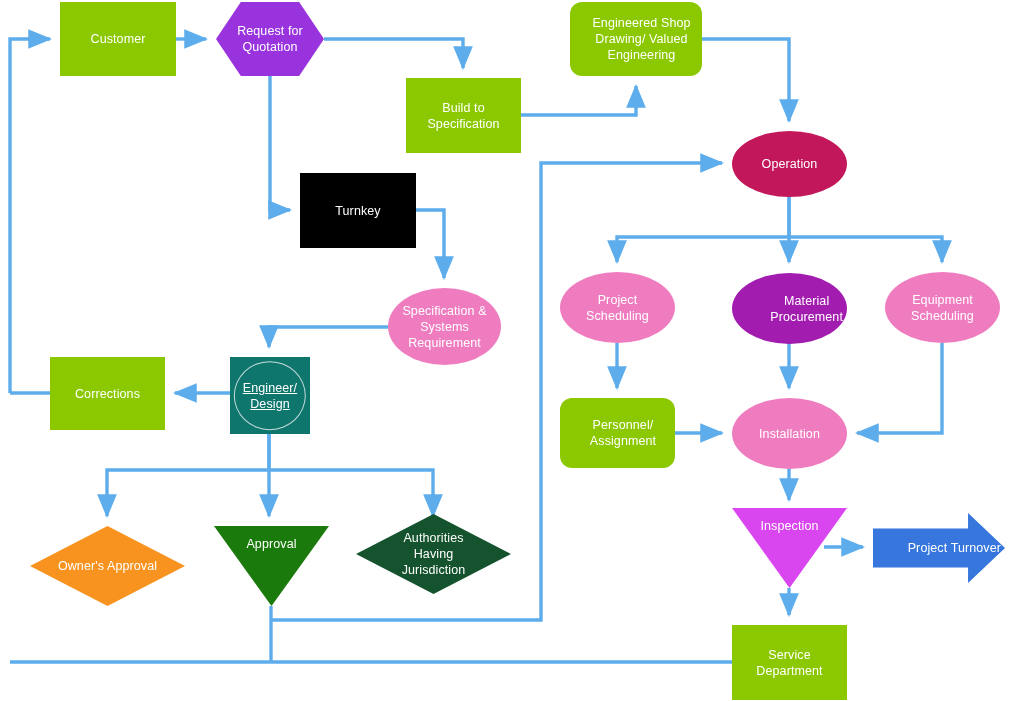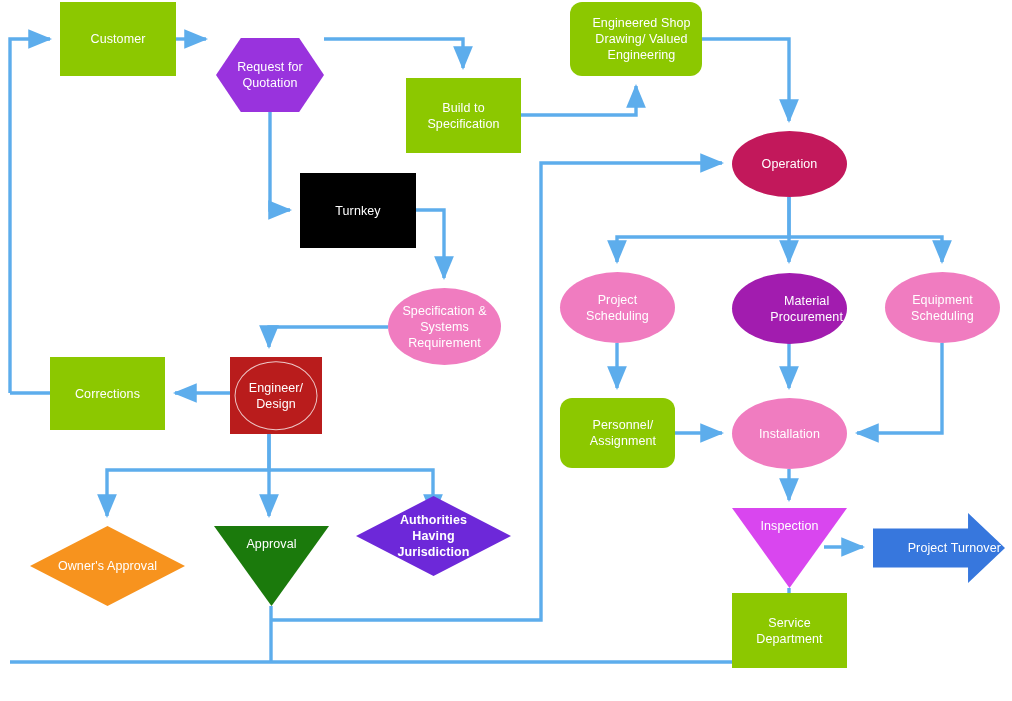--- a/index.html
+++ b/index.html
@@ -133,21 +133,21 @@
       <path d="M789,588 L789,615" marker-end="url(#ah)"></path>
 
       <path d="M732,662 L10,662"></path>
     </g>
   </svg>
 
   <div id="nodes">
       <div class="node shape-rect" style="left: 60px; top: 2px; width: 116px; height: 74px; background: rgb(140, 200, 0);">
         <span class="lbl">Customer</span>
       </div>
-      <div class="node shape-hex" style="left: 216px; top: 2px; width: 108px; height: 74px; background: rgb(153, 51, 221); margin-top: 36px;">
+      <div class="node shape-hex" style="left: 216px; top: 2px; width: 108px; height: 74px; background: rgb(153, 51, 221);">
         <span class="lbl">Request for
 Quotation</span>
       </div>
       <div class="node shape-round" style="left: 570px; top: 2px; width: 132px; height: 74px; background: rgb(140, 200, 0);">
         <span class="lbl">Engineered Shop
 Drawing/ Valued
 Engineering</span>
       </div>
       <div class="node shape-rect" style="left: 406px; top: 78px; width: 115px; height: 75px; background: rgb(140, 200, 0);">
         <span class="lbl">Build to
@@ -172,47 +172,47 @@
         <span class="lbl">Material
 Procurement</span>
       </div>
       <div class="node shape-ellipse" style="left: 885px; top: 272px; width: 115px; height: 71px; background: rgb(240, 124, 192);">
         <span class="lbl">Equipment
 Scheduling</span>
       </div>
       <div class="node shape-rect" style="left: 50px; top: 357px; width: 115px; height: 73px; background: rgb(140, 200, 0);">
         <span class="lbl">Corrections</span>
       </div>
-      <div class="node shape-rect square-circle" style="left: 230px; top: 357px; width: 92px; height: 77px; background: #b91c1c;">
+      <div class="node shape-rect square-circle" style="left: 230px; top: 357px; width: 80px; height: 77px; background: #0f766e; text-decoration: underline;">
         <span class="lbl">Engineer/
 Design</span>
       </div>
       <div class="node shape-round" style="left: 560px; top: 398px; width: 115px; height: 70px; background: rgb(140, 200, 0);">
         <span class="lbl">Personnel/
 Assignment</span>
       </div>
       <div class="node shape-ellipse" style="left: 732px; top: 398px; width: 115px; height: 71px; background: rgb(240, 124, 192);">
         <span class="lbl">Installation</span>
       </div>
       <div class="node shape-diamond" style="left: 30px; top: 526px; width: 155px; height: 80px; background: rgb(247, 147, 30);">
         <span class="lbl">Owner's Approval</span>
       </div>
       <div class="node shape-tri-down" style="left: 214px; top: 526px; width: 115px; height: 80px; background: rgb(27, 122, 12);">
         <span class="lbl">Approval</span>
       </div>
-      <div class="node shape-diamond" style="left: 356px; top: 496px; width: 155px; height: 80px; background: #6d28d9; font-weight: bold;">
+      <div class="node shape-diamond" style="left: 356px; top: 514px; width: 155px; height: 80px; background: #14532d;">
         <span class="lbl">Authorities
 Having
 Jurisdiction</span>
       </div>
       <div class="node shape-tri-down" style="left: 732px; top: 508px; width: 115px; height: 80px; background: #d946ef;">
         <span class="lbl">Inspection</span>
       </div>
       <div class="node shape-arrow-right" style="left: 873px; top: 513px; width: 132px; height: 70px; background: rgb(55, 119, 221); justify-content: flex-end;">
         <span class="lbl">Project Turnover</span>
       </div>
-      <div class="node shape-rect" style="left: 732px; top: 593px; width: 115px; height: 75px; background: rgb(140, 200, 0);">
+      <div class="node shape-rect" style="left: 732px; top: 625px; width: 115px; height: 75px; background: rgb(140, 200, 0);">
         <span class="lbl">Service
 Department</span>
       </div>
     </div>
 
 </div>
 
 </body></html>

